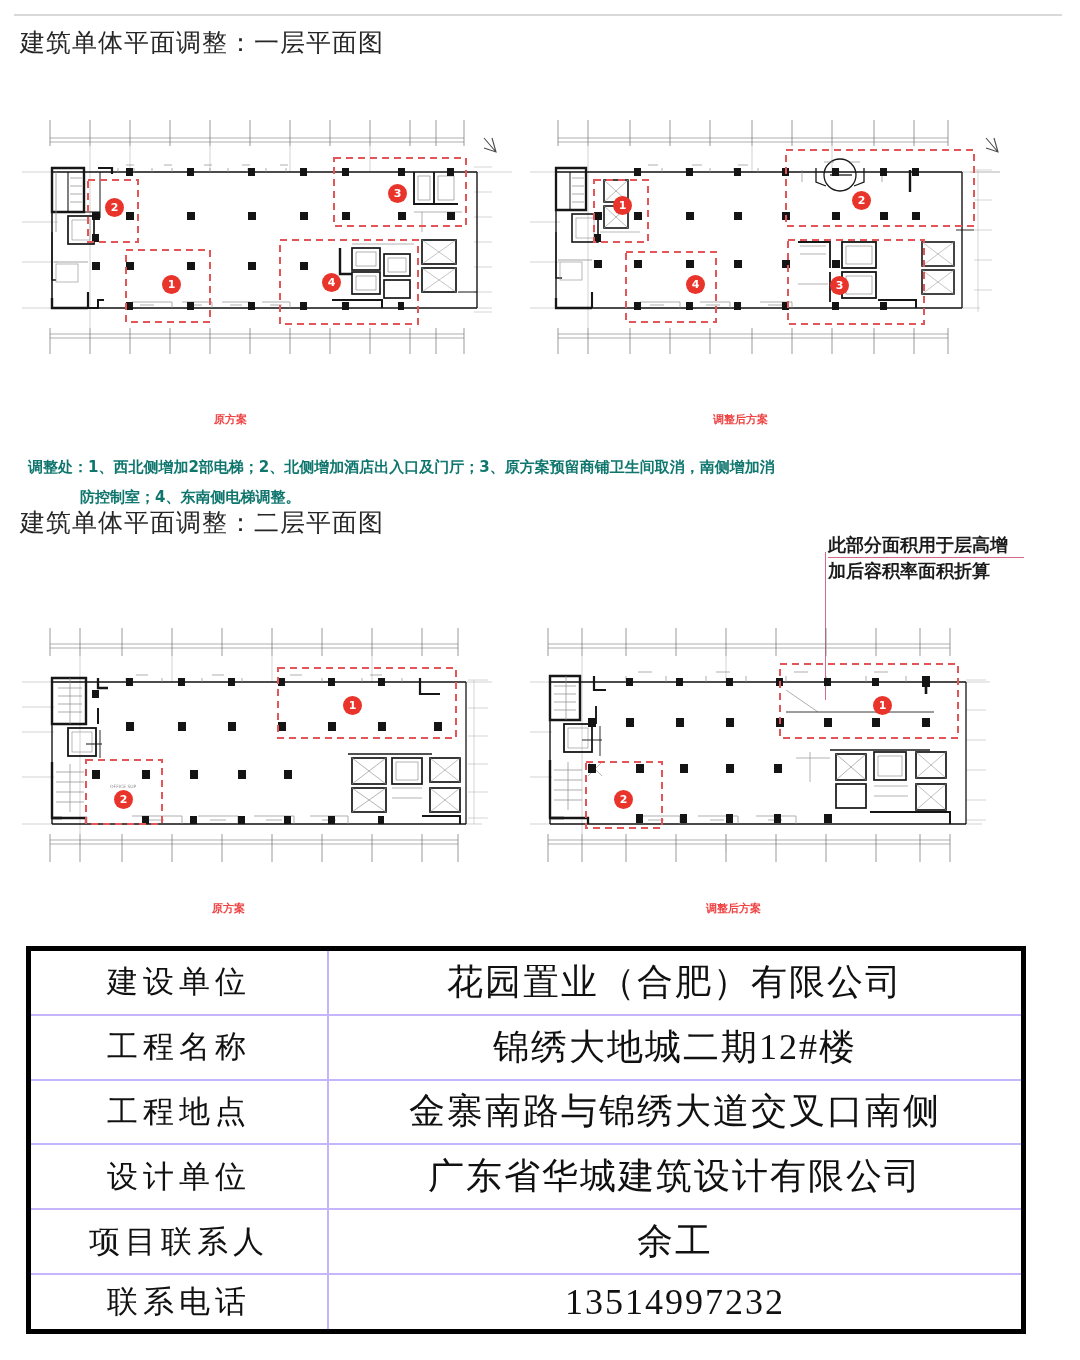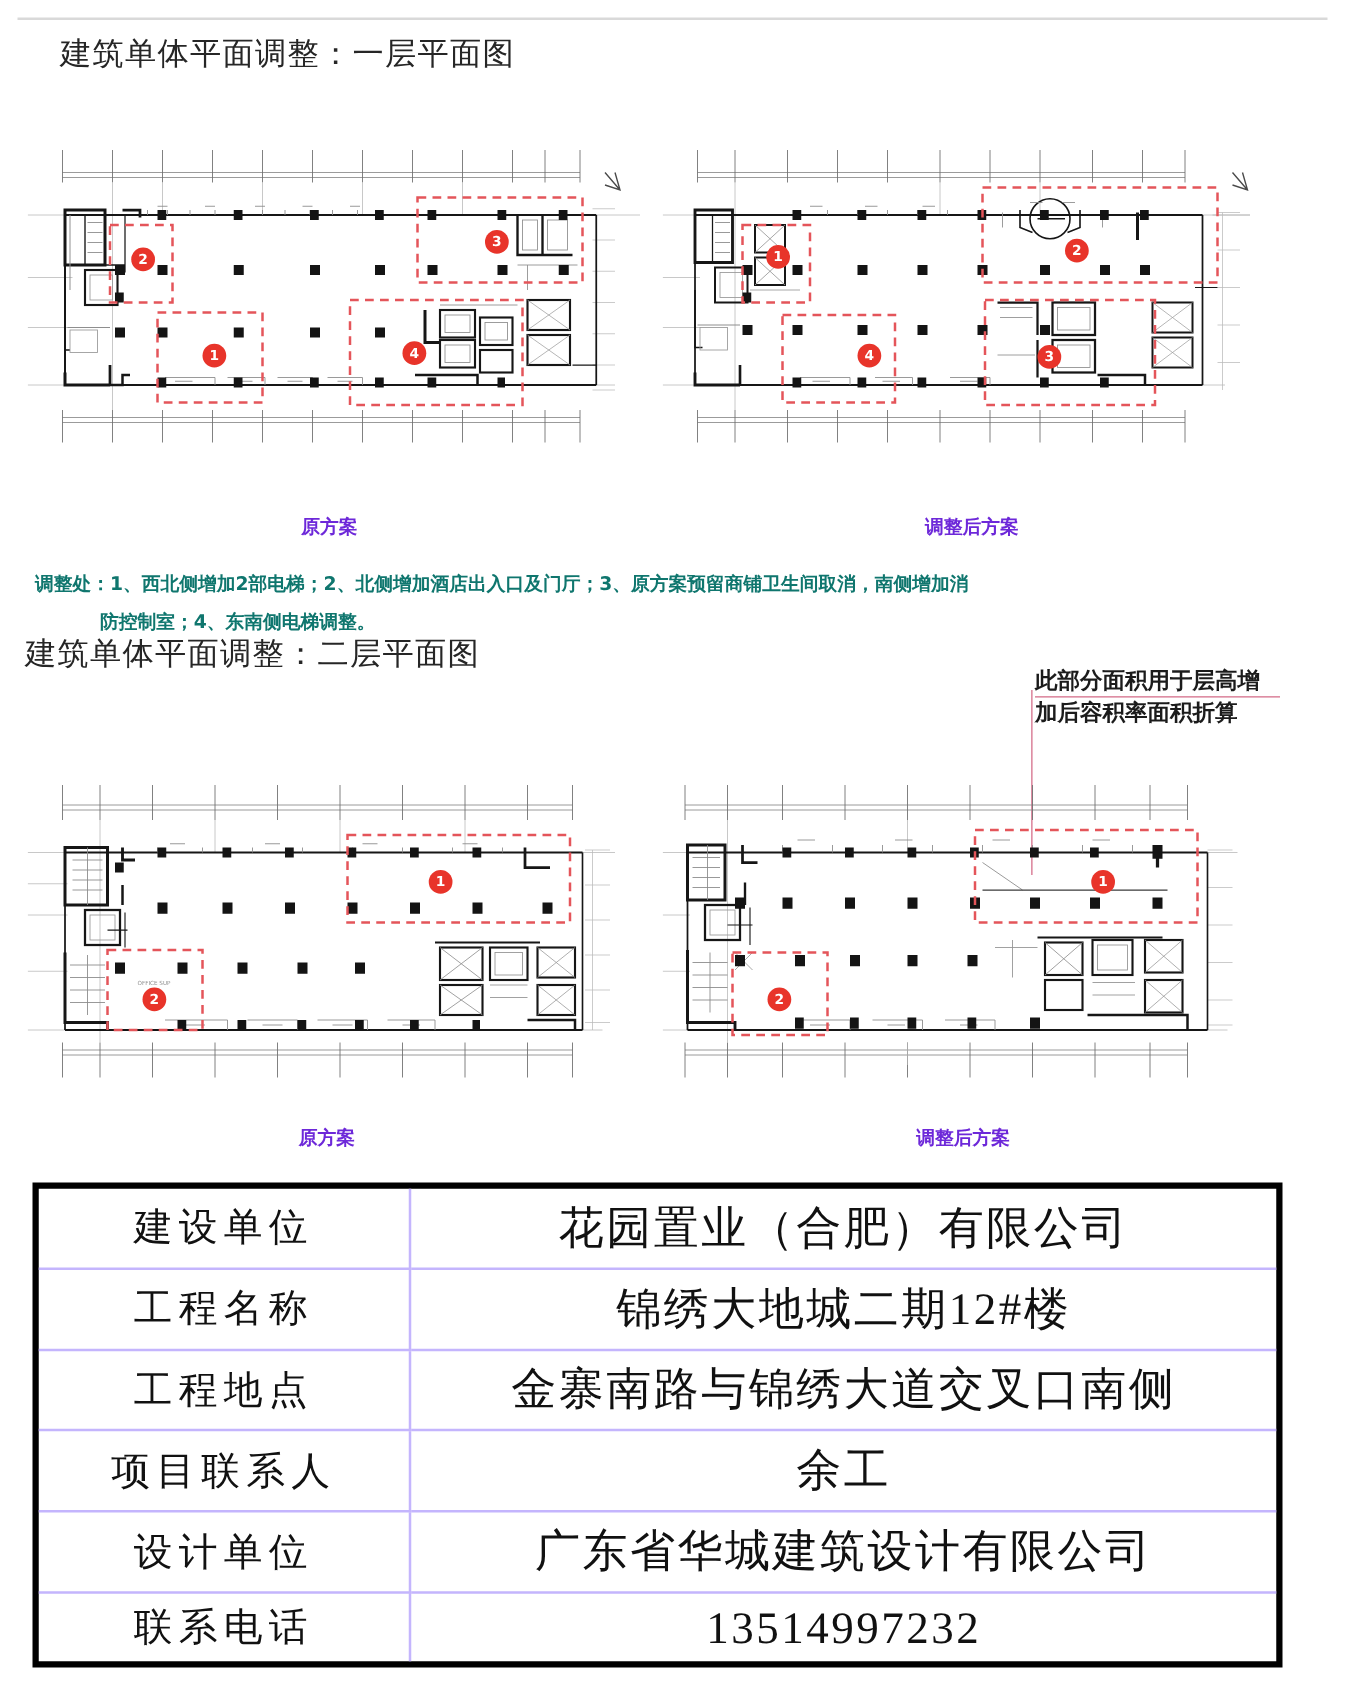--- a/index.html
+++ b/index.html
@@ -24,32 +24,31 @@
 
   
   .section-title {
     position: absolute;
     font-family: "DejaVu Sans", "Liberation Sans", sans-serif;
     font-size: 25px;
     letter-spacing: 1px;
     color: #262626;
     white-space: nowrap;
   }
-  #title-f1 { left: 20px; top: 26px; margin-left: 28px; }
+  #title-f1 { left: 20px; top: 26px; }
   #title-f2 { left: 20px; top: 506px; }
 
   
   .plan-caption {
     position: absolute;
     font-family: "DejaVu Sans", "Liberation Sans", sans-serif;
-    font-size: 15px;
+    font-size: 11px;
     font-weight: bold;
-    color: #6d28d9;
+    color: #ef4444;
     white-space: nowrap;
-    margin-left: 27px;
   }
 
   
   .note {
     position: absolute;
     left: 28px; top: 452px;
     width: 1000px;
     font-family: "DejaVu Sans", "Liberation Sans", sans-serif;
     font-size: 15px;
     font-weight: bold;
@@ -856,26 +855,26 @@
       </tr>
       <tr>
         <td class="k">工程名称</td>
         <td class="v">锦绣大地城二期12#楼</td>
       </tr>
       <tr>
         <td class="k">工程地点</td>
         <td class="v">金寨南路与锦绣大道交叉口南侧</td>
       </tr>
       <tr>
+        <td class="k">设计单位</td>
+        <td class="v">广东省华城建筑设计有限公司</td>
+      </tr>
+      <tr>
         <td class="k">项目联系人</td>
         <td class="v">余工</td>
-      </tr>
-      <tr>
-        <td class="k">设计单位</td>
-        <td class="v">广东省华城建筑设计有限公司</td>
       </tr>
       <tr>
         <td class="k">联系电话</td>
         <td class="v">13514997232</td>
       </tr>
     </tbody>
   </table>
 </div>
 
 </body></html>

